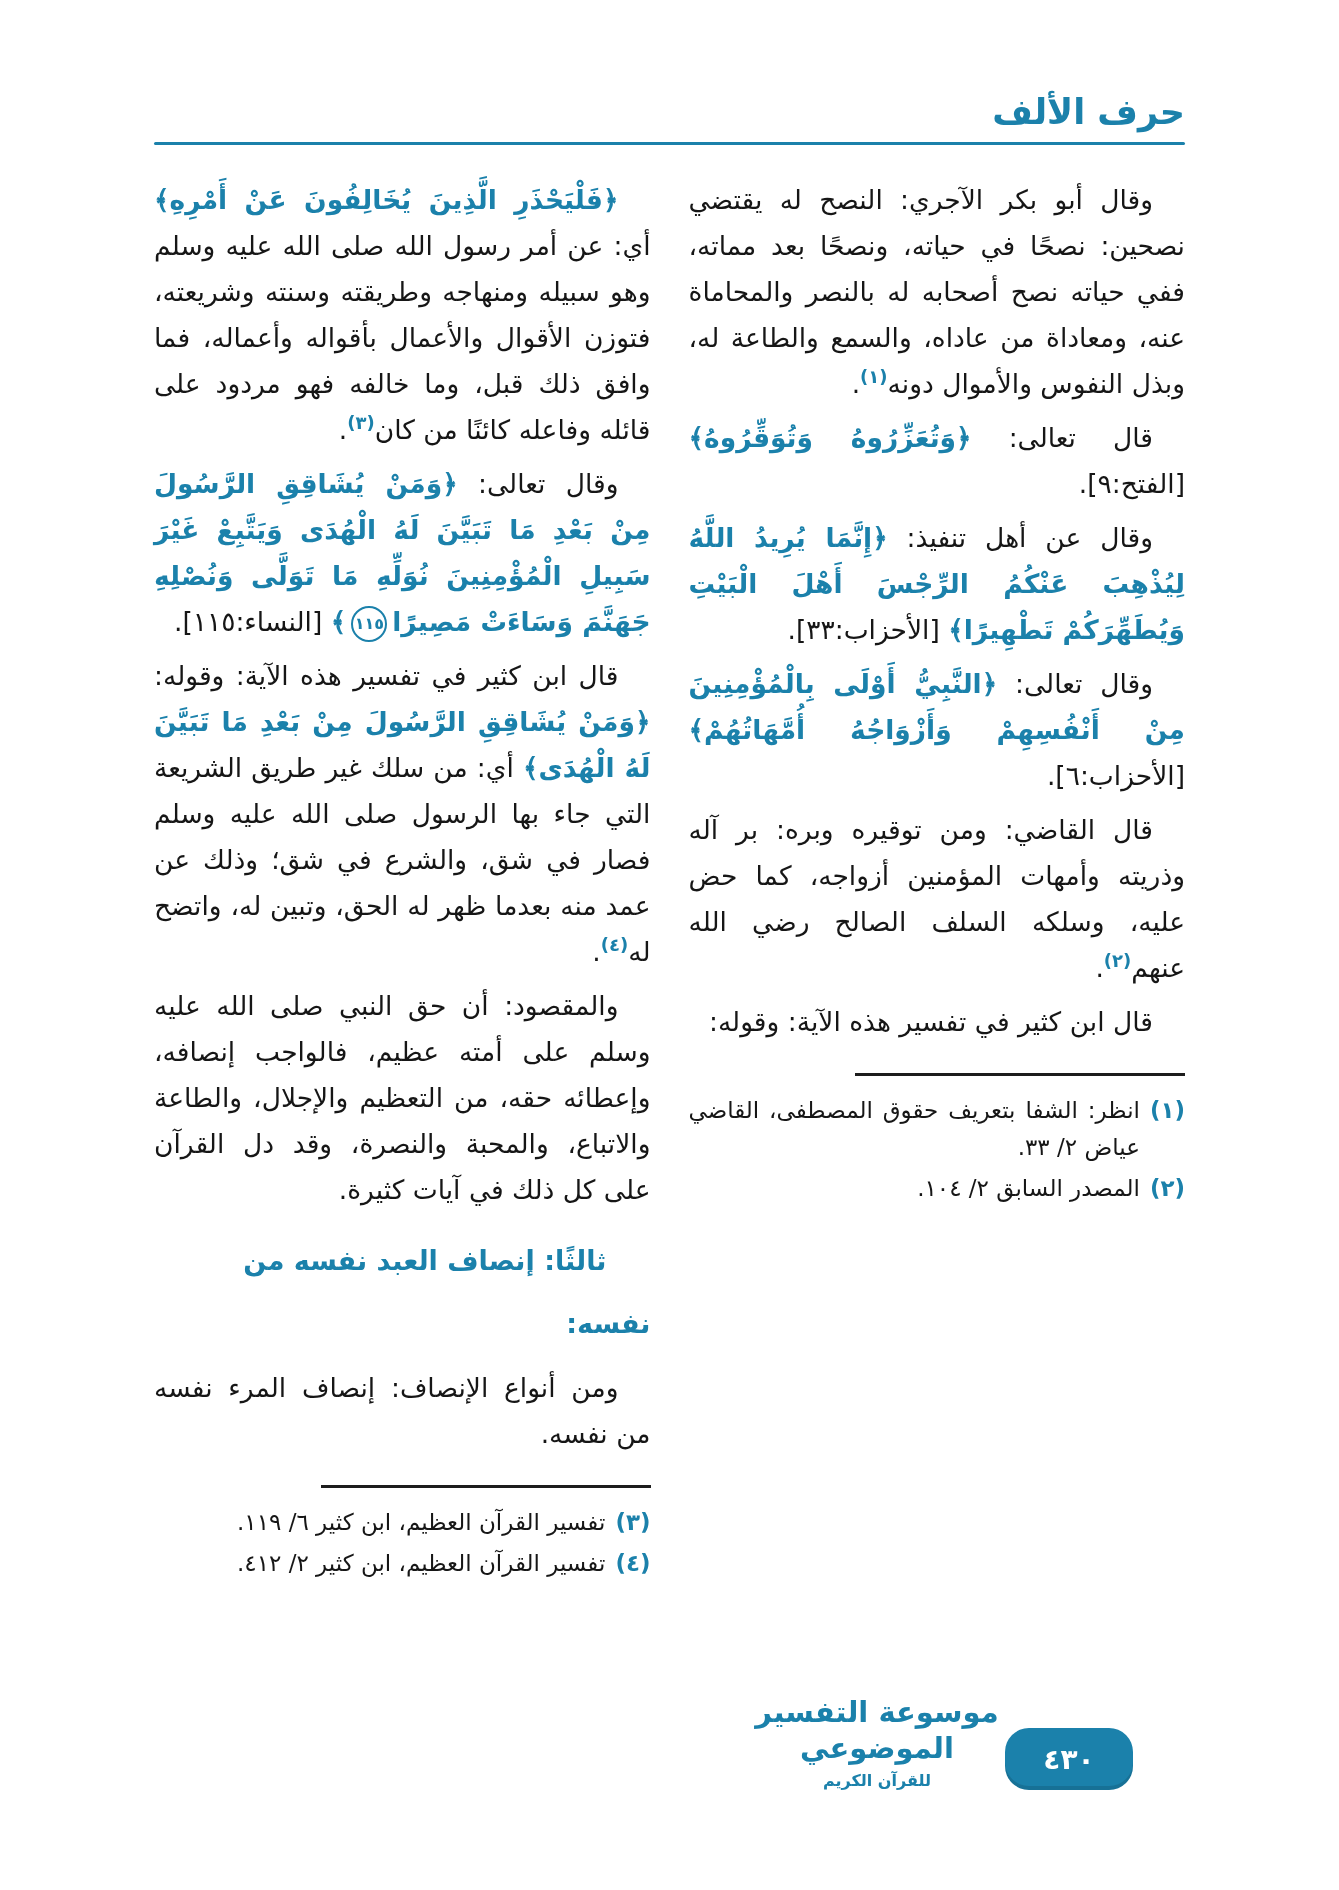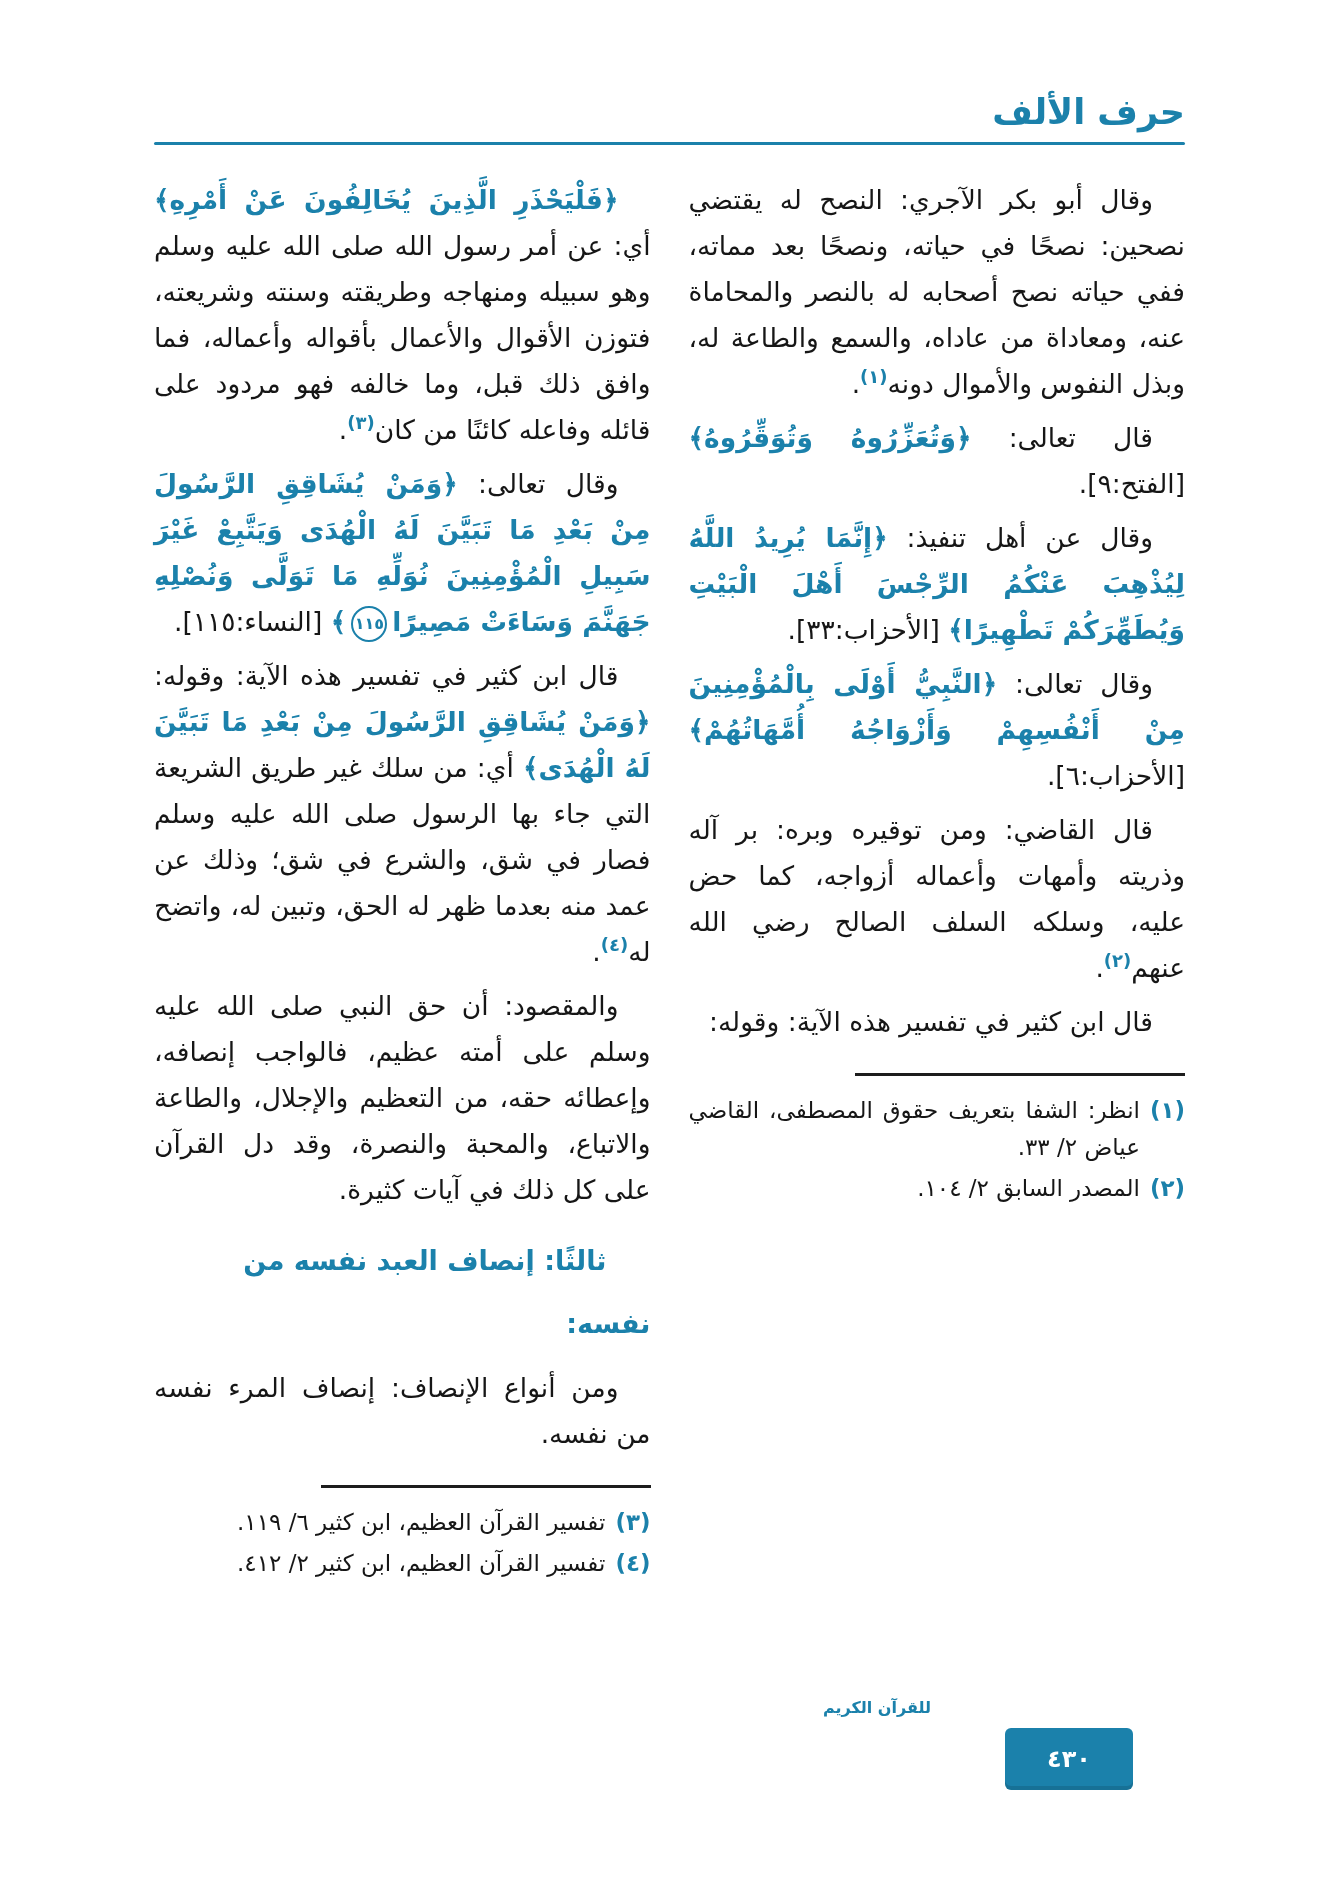--- a/index.html
+++ b/index.html
@@ -102,23 +102,23 @@
     font-size:16px;
     font-weight:bold;
     margin-top:4px;
     letter-spacing:1px;
   }
   .page-badge{
     position:absolute;
     left:1005px;top:1728px;
     width:128px;height:62px;
     background:var(--accent);
-    border-radius:6px;
+    border-radius:24px;
     color:#ffffff;
-    font-size:24px;
+    font-size:28px;
     font-weight:bold;
     display:flex;
     justify-content:center;
     align-items:center;
     box-shadow:inset 0 -4px 0 rgba(0,0,0,0.12);
   }
 </style>
 </head>
 <body>
 
@@ -130,21 +130,21 @@
       <div class="hdr-rule"></div>
     </header>
 
     <main class="columns">
 
       <section class="col">
         <p class="para"><span class="t">وقال أبو بكر الآجري: النصح له يقتضي نصحين: نصحًا في حياته، ونصحًا بعد مماته، ففي حياته نصح أصحابه له بالنصر والمحاماة عنه، ومعاداة من عاداه، والسمع والطاعة له، وبذل النفوس والأموال دونه</span><sup class="fnm">(١)</sup><span class="t">.</span></p>
         <p class="para"><span class="t">قال تعالى: </span><span class="v">﴿وَتُعَزِّرُوهُ وَتُوَقِّرُوهُ﴾</span><span class="t"> [الفتح:٩].</span></p>
         <p class="para"><span class="t">وقال عن أهل تنفيذ: </span><span class="v">﴿إِنَّمَا يُرِيدُ اللَّهُ لِيُذْهِبَ عَنْكُمُ الرِّجْسَ أَهْلَ الْبَيْتِ وَيُطَهِّرَكُمْ تَطْهِيرًا﴾</span><span class="t"> [الأحزاب:٣٣].</span></p>
         <p class="para"><span class="t">وقال تعالى: </span><span class="v">﴿النَّبِيُّ أَوْلَى بِالْمُؤْمِنِينَ مِنْ أَنْفُسِهِمْ وَأَزْوَاجُهُ أُمَّهَاتُهُمْ﴾</span><span class="t"> [الأحزاب:٦].</span></p>
-        <p class="para"><span class="t">قال القاضي: ومن توقيره وبره: بر آله وذريته وأمهات وأعماله أزواجه، كما حض عليه، وسلكه السلف الصالح رضي الله عنهم</span><sup class="fnm">(٢)</sup><span class="t">.</span></p>
+        <p class="para"><span class="t">قال القاضي: ومن توقيره وبره: بر آله وذريته وأمهات المؤمنين أزواجه، كما حض عليه، وسلكه السلف الصالح رضي الله عنهم</span><sup class="fnm">(٢)</sup><span class="t">.</span></p>
         <p class="para"><span class="t">قال ابن كثير في تفسير هذه الآية: وقوله:</span></p>
 
         <div class="fn-sep"></div>
         <div class="fnote">
             <span class="n">(١)</span>
             <span class="txt">انظر: الشفا بتعريف حقوق المصطفى، القاضي عياض ٢/ ٣٣.</span>
           </div>
         <div class="fnote">
             <span class="n">(٢)</span>
             <span class="txt">المصدر السابق ٢/ ١٠٤.</span>
@@ -168,17 +168,18 @@
             <span class="n">(٤)</span>
             <span class="txt">تفسير القرآن العظيم، ابن كثير ٢/ ٤١٢.</span>
           </div>
       </section>
 
     </main>
   </div>
 
   <footer>
     <div class="logo">
+      <div class="logo-l1">موسوعة التفسير الموضوعي</div>
       <div class="logo-l2">للقرآن الكريم</div>
     </div>
     <div class="page-badge">٤٣٠</div>
   </footer>
 </div>
 
 </body></html>

